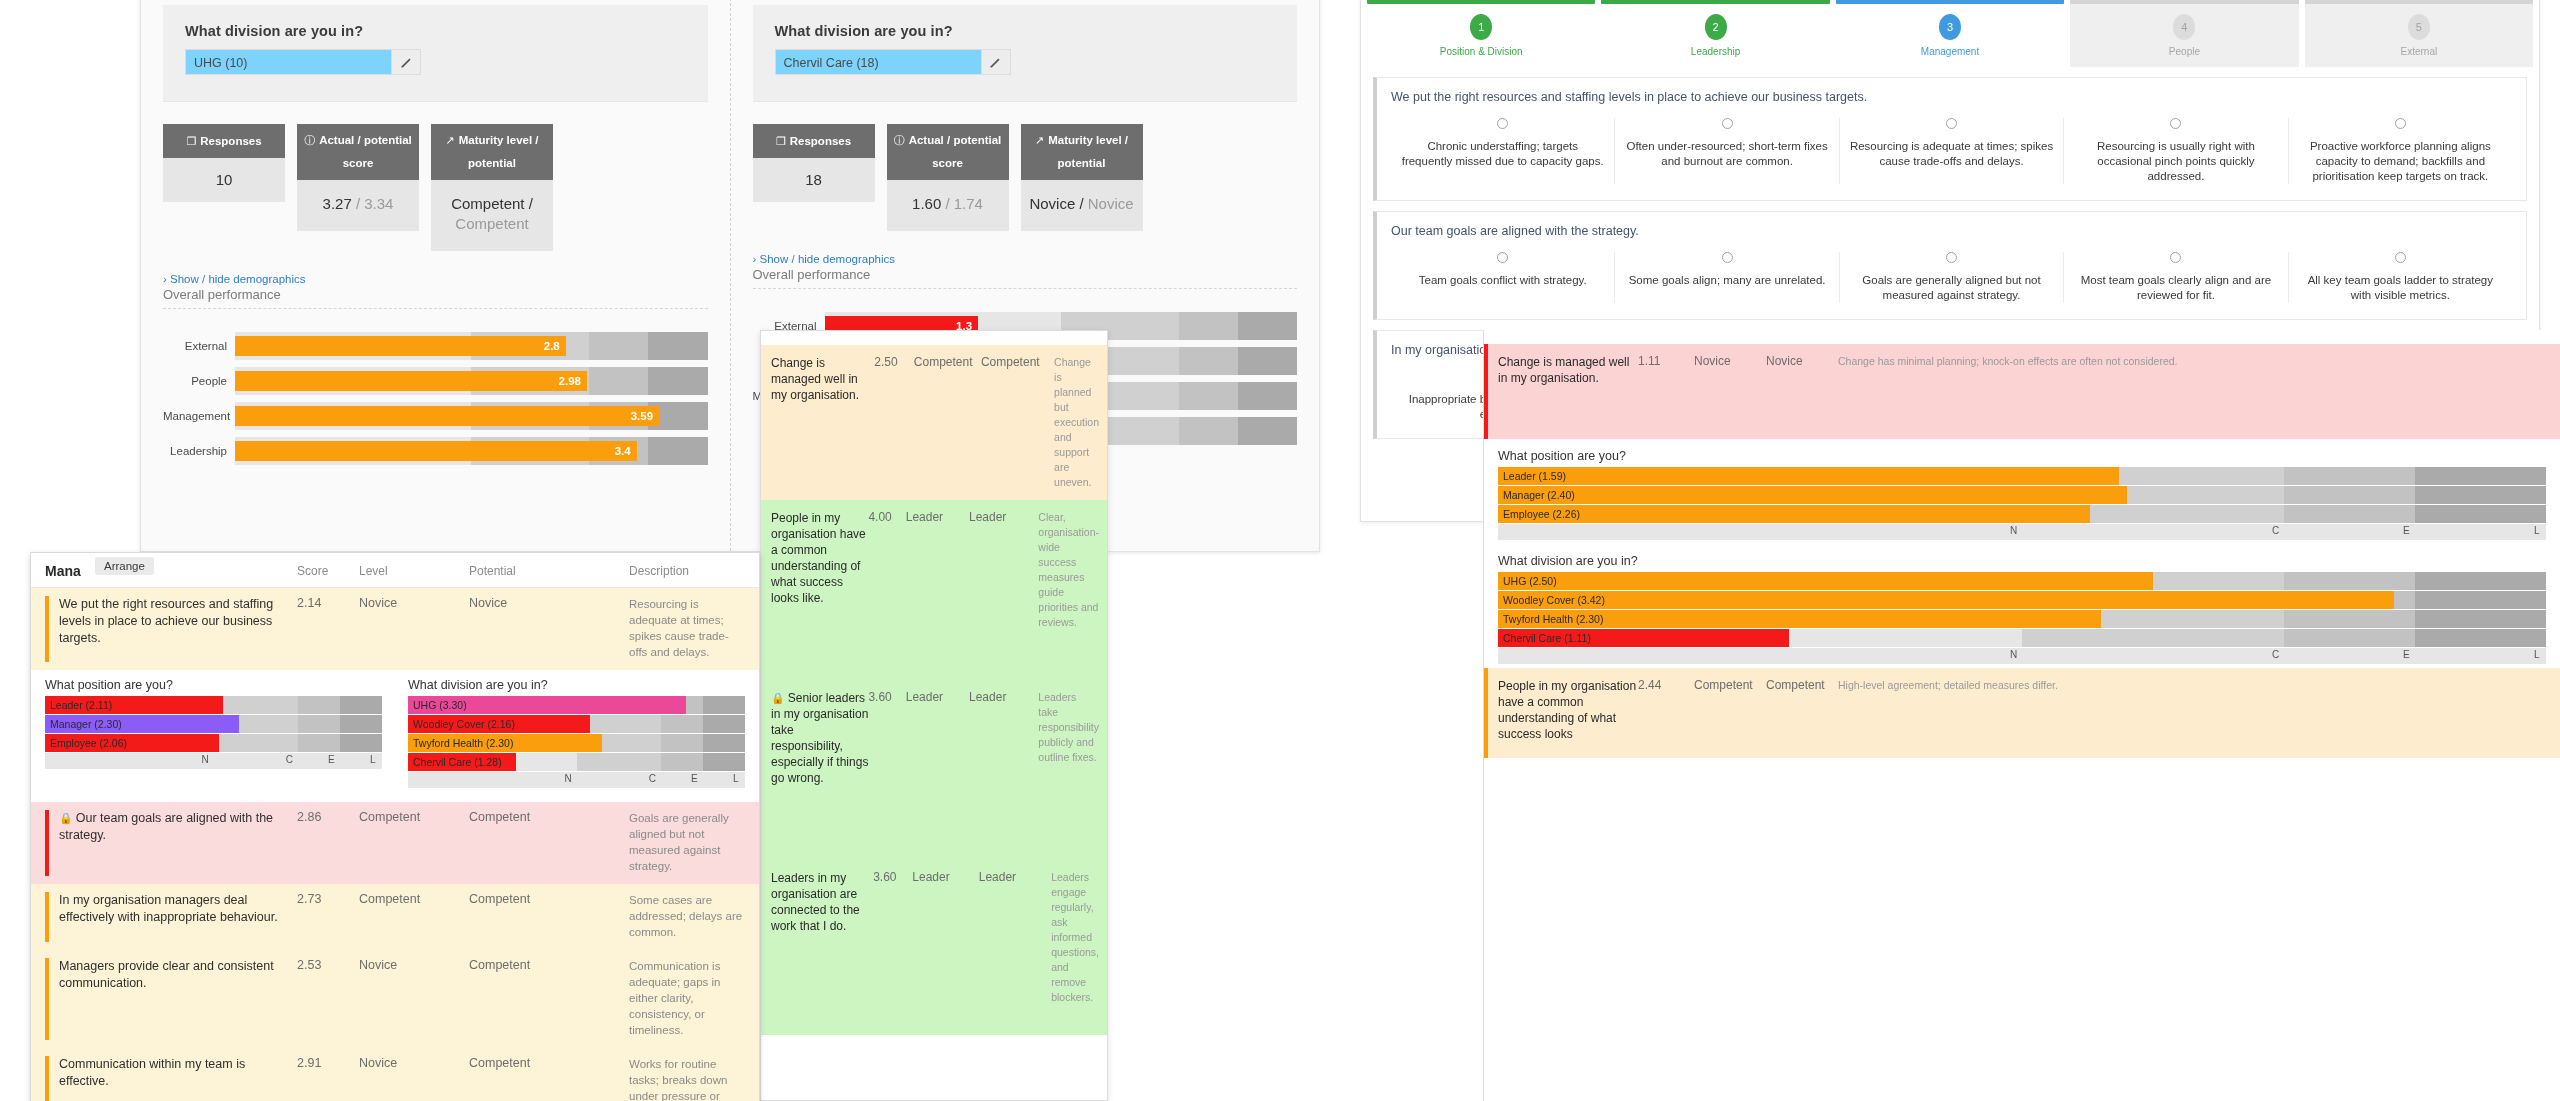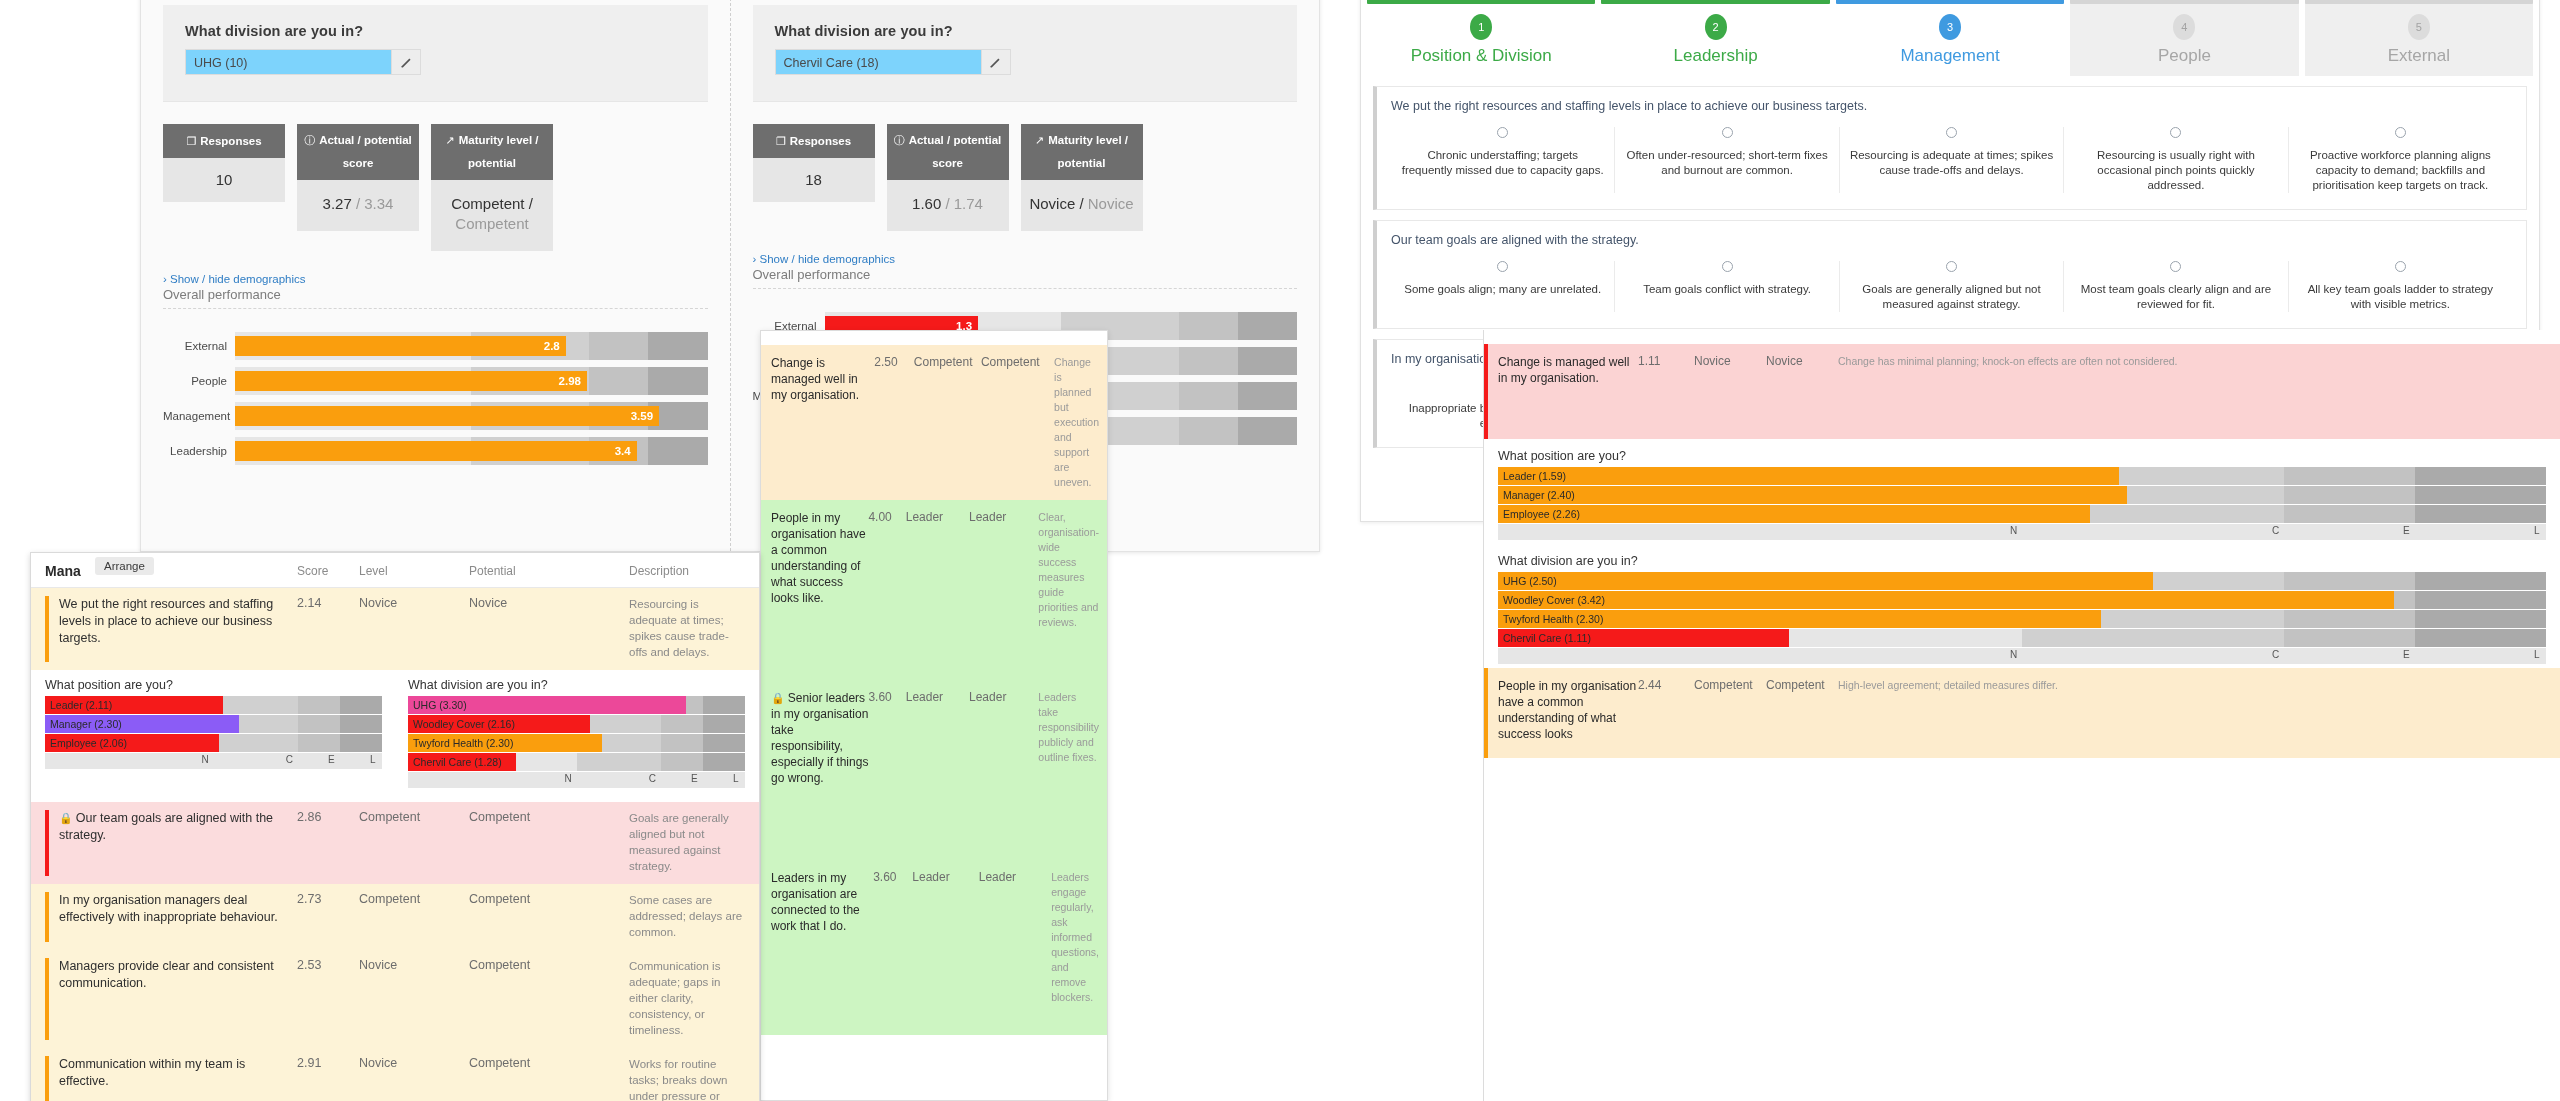--- a/index.html
+++ b/index.html
@@ -92,21 +92,21 @@
     box-shadow: 0 1px 4px rgba(0,0,0,.08);
     overflow: hidden;
   }
   .stepper { display: flex; gap: 6px; padding: 6px 6px 0 6px; }
   .step { flex: 1 1 0; text-align: center; padding-bottom: 10px; }
   .step-bar { height: 5px; border-radius: 1px; }
   .step-num {
     width: 22px; height: 26px; border-radius: 50%; margin: 10px auto 6px;
     color: #fff; font-size: 11px; display: flex; align-items: center; justify-content: center;
   }
-  .step-label { font-size: 17px; }
+  .step-label { font-size: 10px; }
   .step.done .step-bar { background: #3caa47; }
   .step.done .step-num { background: #3caa47; }
   .step.done .step-label { color: #3caa47; }
   .step.current .step-bar { background: #3f9ae0; }
   .step.current .step-num { background: #3f9ae0; }
   .step.current .step-label { color: #3f9ae0; }
   .step.todo { background: #efefef; }
   .step.todo .step-bar { background: #d5d5d5; }
   .step.todo .step-num { background: #dcdcdc; color: #a3a3a3; }
   .step.todo .step-label { color: #a6a6a6; }
@@ -493,25 +493,25 @@
           <div class="qopt-label">Proactive workforce planning aligns capacity to demand; backfills and prioritisation keep targets on track.</div>
         </div>
     </div>
   </div>
   <div class="qcard">
     <div class="qtext">Our team goals are aligned with the strategy.</div>
     <div class="qopts">
 
         <div class="qopt">
           <div class="radio"></div>
+          <div class="qopt-label">Team goals conflict with strategy.</div>
+        </div>
+        <div class="qopt">
+          <div class="radio"></div>
           <div class="qopt-label">Some goals align; many are unrelated.</div>
-        </div>
-        <div class="qopt">
-          <div class="radio"></div>
-          <div class="qopt-label">Team goals conflict with strategy.</div>
         </div>
         <div class="qopt">
           <div class="radio"></div>
           <div class="qopt-label">Goals are generally aligned but not measured against strategy.</div>
         </div>
         <div class="qopt">
           <div class="radio"></div>
           <div class="qopt-label">Most team goals clearly align and are reviewed for fit.</div>
         </div>
         <div class="qopt">

